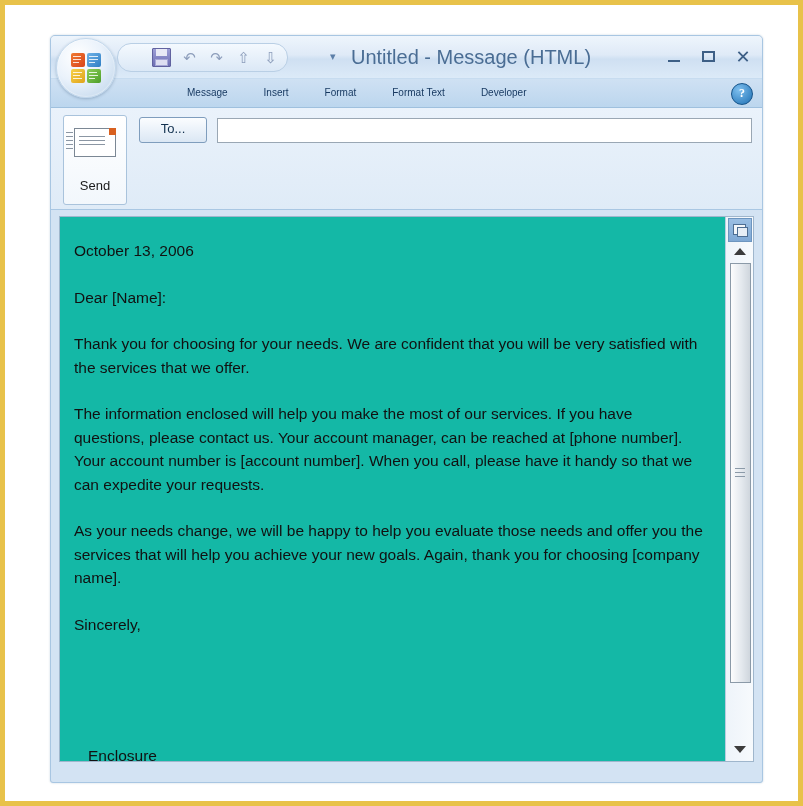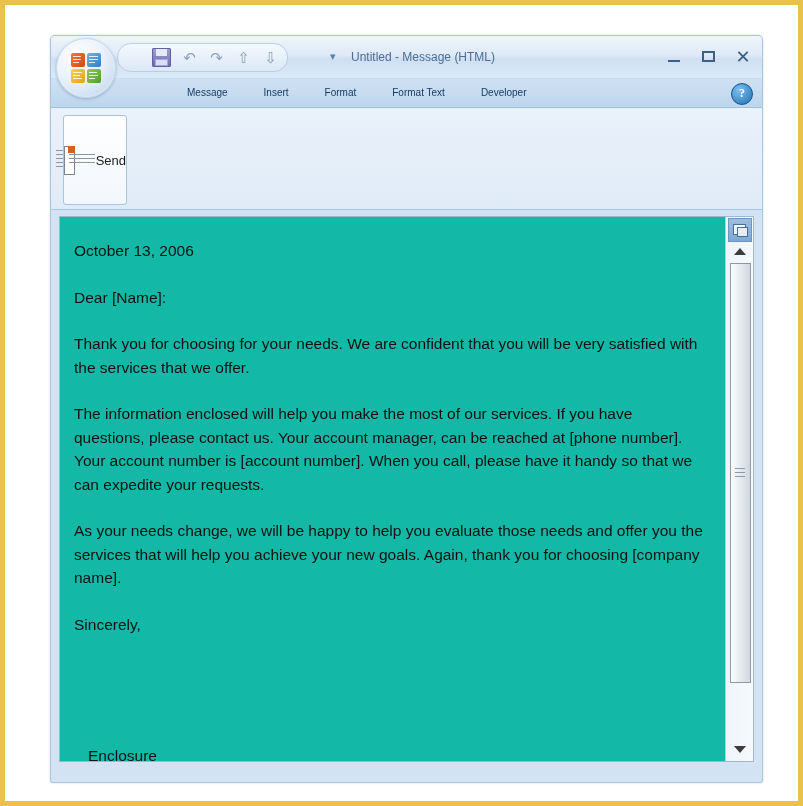--- a/index.html
+++ b/index.html
@@ -56,21 +56,21 @@
     display:flex;align-items:center;gap:10px;
   }
   .qicon{width:17px;height:17px;position:relative;opacity:.85;}
   .floppy{background:linear-gradient(to bottom,#8f8fd0,#5a5aa8);border:1px solid #4a4a90;border-radius:1px;}
   .floppy:before{content:"";position:absolute;left:3px;top:0;width:11px;height:7px;background:#e8e8f5;}
   .floppy:after{content:"";position:absolute;left:2px;bottom:0;width:13px;height:7px;background:#dcdcf0;border:1px solid #9a9ad0;box-sizing:border-box;}
   .arrowglyph{font-size:15px;line-height:17px;color:#7d8fb0;text-align:center;}
   .chev{margin-left:2px;color:#5c7fa8;font-size:11px;}
   .wtitle{
     position:absolute;left:300px;top:0;height:42px;line-height:42px;
-    font-size:12px;color:#4a6versa;color:#4a6d94;white-space:nowrap;
+    font-size:20px;color:#4a6versa;color:#4a6d94;white-space:nowrap;
   }
   .wbtns{position:absolute;right:10px;top:0;height:42px;display:flex;align-items:center;gap:16px;}
   .wbtn{width:18px;height:18px;position:relative;cursor:default;}
   .wmin:before{content:"";position:absolute;left:2px;bottom:4px;width:12px;height:2px;background:#3d5f86;}
   .wmax:before{content:"";position:absolute;left:2px;top:3px;width:13px;height:11px;border:2px solid #3d5f86;box-sizing:border-box;}
   .wcls{font-size:18px;line-height:18px;text-align:center;color:#3d5f86;}
   
   .tabstrip{
     position:relative;height:28px;
     background:linear-gradient(to bottom,#cfe1f3,#bcd6ee);
@@ -93,21 +93,21 @@
   .headerpane{
     position:relative;height:102px;
     background:linear-gradient(to bottom,#eaf2fb,#dfebf7);
     border-bottom:1px solid #a9c7e3;
     padding:8px 10px 0 10px;box-sizing:border-box;
   }
   .sendbtn{
     position:absolute;left:12px;top:7px;width:62px;height:88px;
     background:linear-gradient(to bottom,#ffffff,#f2f7fc);
     border:1px solid #a9c3dc;border-radius:3px;
-    display:flex;align-items:center;justify-content:center;gap:21px;
+    display:flex;flex-direction:column;align-items:center;justify-content:center;gap:21px;
     cursor:default;
   }
   .envelope{
     position:relative;width:40px;height:27px;
     background:#ffffff;border:1px solid #7b8794;
   }
   .envelope:before{
     content:"";position:absolute;left:4px;top:7px;width:26px;height:1px;
     background:#8b96a3;box-shadow:0 4px 0 #8b96a3, 0 8px 0 #8b96a3;
   }
@@ -240,20 +240,24 @@
               <i></i>
               <i></i>
               <i></i>
               <i></i>
               <i></i>
             </span>
         </span>
         <span class="sendlabel">Send</span>
       </div>
 
+      <div class="fieldrow">
+        <span class="fbtn">To...</span>
+        <input class="finput" type="text" value="" style="">
+      </div>
 
 
     </div>
 
     <div class="bodypane">
 
       <div class="bodytext">
         <p>October 13, 2006</p>
         <p>Dear [Name]:</p>
         <p>Thank you for choosing for your needs. We are confident that you will be very satisfied with the services that we offer.</p>

